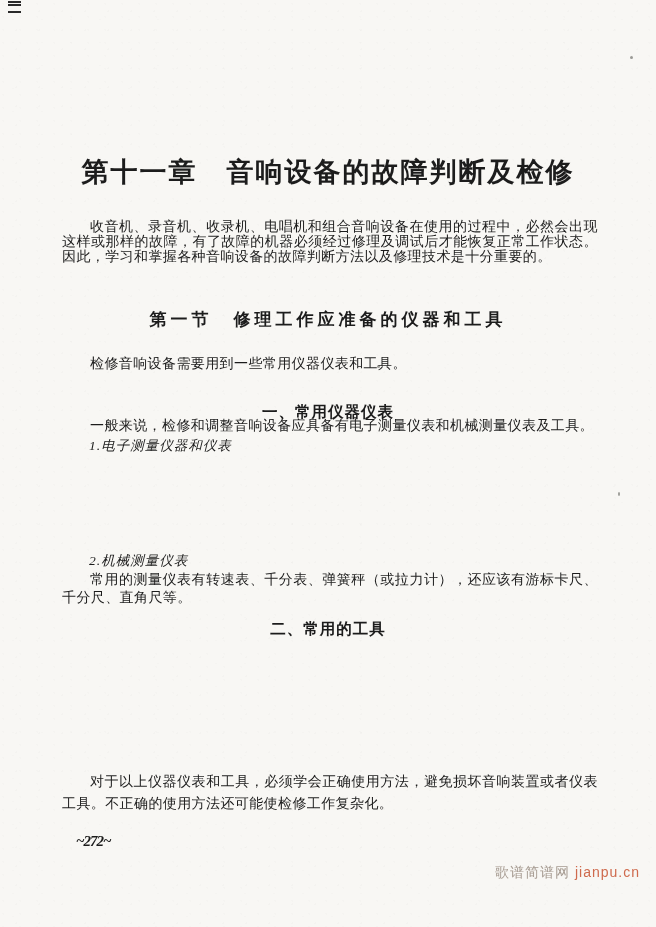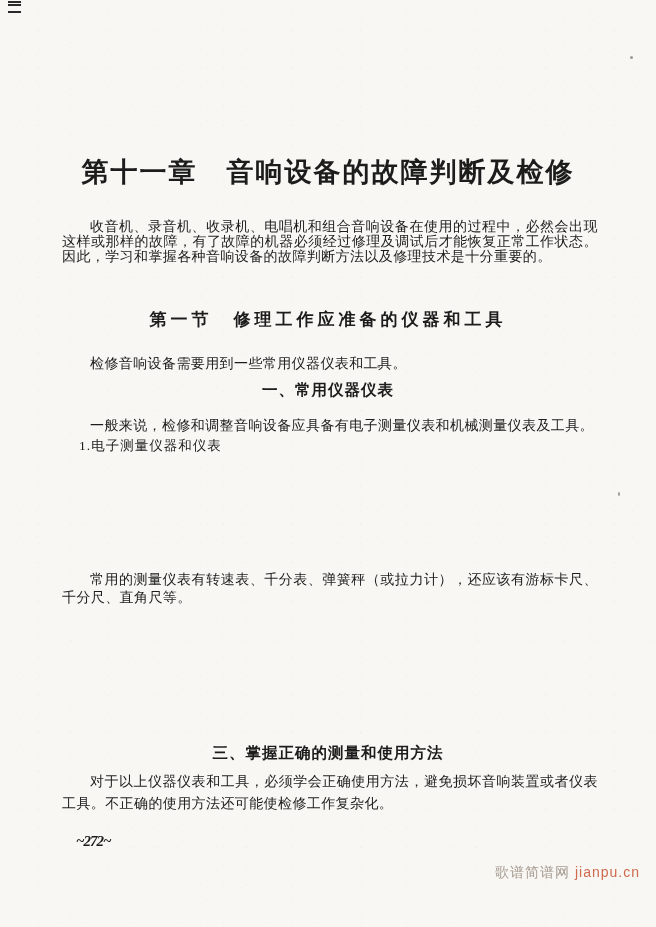--- a/index.html
+++ b/index.html
@@ -47,25 +47,26 @@
     letter-spacing: 4px;
   }
   .section-intro { top: 340px; line-height: 20px; }
   .subheading {
     left: 0; width: 100%;
     text-align: center;
     font-size: 15.5px;
     font-weight: bold;
     letter-spacing: 1px;
   }
-  .sub1-heading { top: 364px; font-family: Liberation Serif, serif; }
+  .sub1-heading { top: 386px; font-family: Liberation Serif, serif; }
   .general-para { top: 402px; line-height: 20px; }
   .item-label {
-    left: 52px; width: 536px;
+    left: 62px; width: 536px;
     font-size: 13.5px;
+    font-style: italic;
     text-indent: 2em;
     letter-spacing: 1px;
   }
   .item1-label { top: 423px; }
   .item1-text { top: 443px; line-height: 19.5px; }
   .item2-label { top: 538px; }
   .item2-text { top: 557px; line-height: 18px; }
   .sub2-heading { top: 603px; }
   .tools-para { top: 631px; line-height: 21px; }
   .sub3-heading { top: 727px; }
@@ -122,26 +123,27 @@
 
   <p class="abs body-text indent section-intro">检修音响设备需要用到一些常用仪器仪表和工具。</p>
 
   <h3 class="abs subheading sub1-heading">一、常用仪器仪表</h3>
 
   <p class="abs body-text indent general-para">一般来说，检修和调整音响设备应具备有电子测量仪表和机械测量仪表及工具。</p>
 
   <p class="abs item-label item1-label">1.电子测量仪器和仪表</p>
 
 
+  <p class="abs item-label item2-label">2.机械测量仪表</p>
 
   <p class="abs body-text indent item2-text">常用的测量仪表有转速表、千分表、弹簧秤（或拉力计），还应该有游标卡尺、千分尺、直角尺等。</p>
 
+  <h3 class="abs subheading sub2-heading">二、常用的工具</h3>
 
 
-  <h3 class="abs subheading sub3-heading">三、掌握正确的测量和使用方法</h3>
 
   <p class="abs body-text indent method-para">对于以上仪器仪表和工具，必须学会正确使用方法，避免损坏音响装置或者仪表工具。不正确的使用方法还可能使检修工作复杂化。</p>
 
   <div class="abs page-number">~272~</div>
 
   <div class="abs watermark">
     <span class="site-name">歌谱简谱网</span><span class="site-url">jianpu.cn</span>
   </div>
 
 </div>

